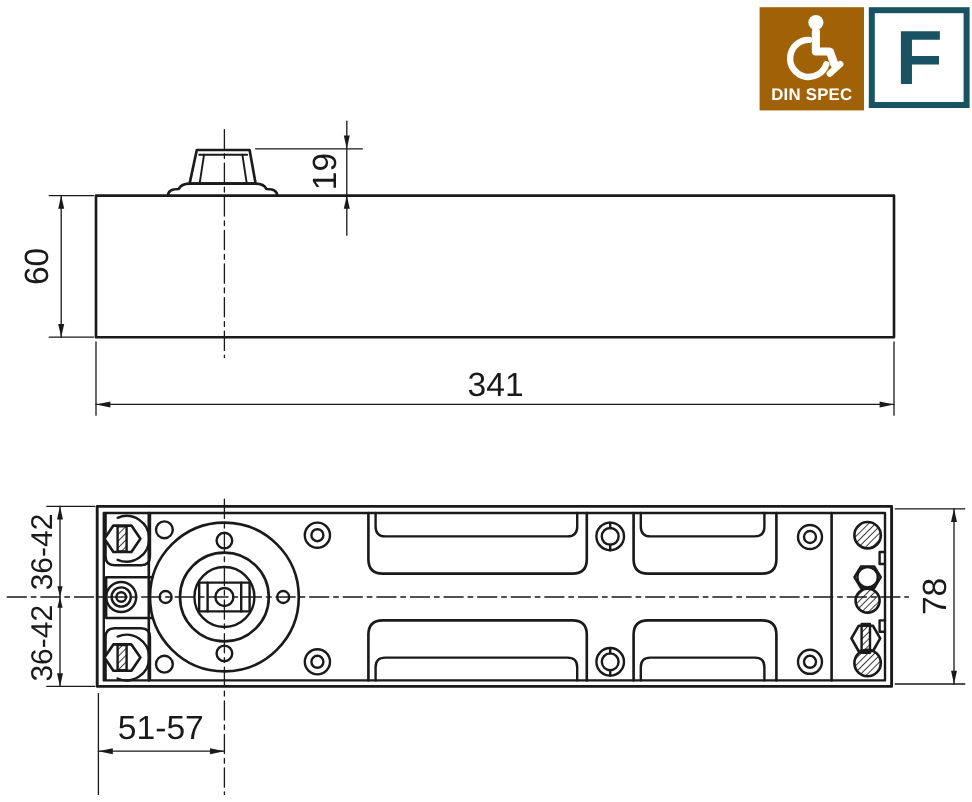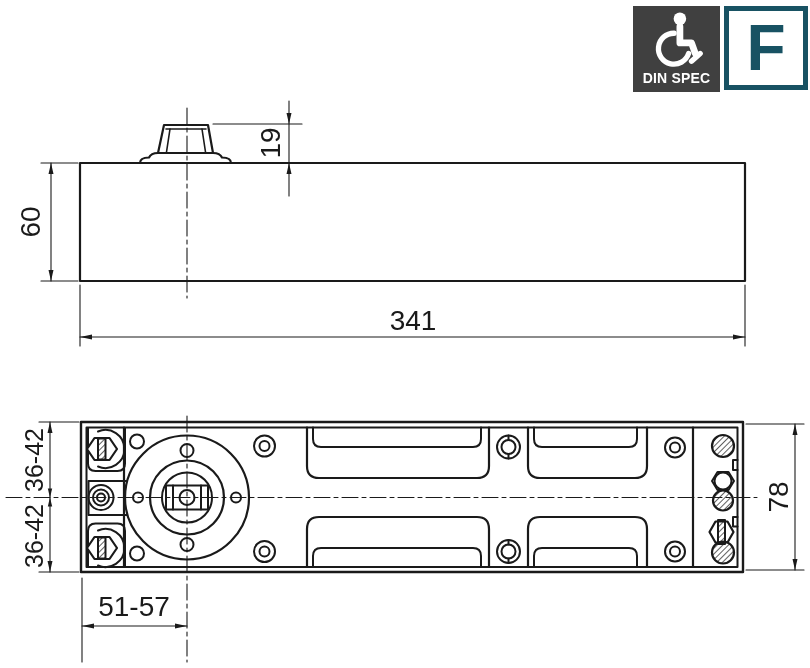--- a/index.html
+++ b/index.html
@@ -12,21 +12,21 @@
   }
   .drawing-svg{position:absolute;left:0;top:0;}
   svg text{
     font-family:"Liberation Sans", sans-serif;
     fill:#1a1a1a;
     font-size:28px;
   }
   svg text.small{font-size:25px;}
   .badge-din{
     position:absolute;left:633px;top:6px;width:87px;height:86px;
-    background:#404040;color:#ffffff;
+    background:#a16207;color:#ffffff;
     display:flex;flex-direction:column;align-items:center;justify-content:flex-start;
     box-sizing:border-box;
   }
   .badge-din .wc-icon{margin-top:4px;}
   .badge-din .din-label{
     font-size:14px;font-weight:bold;letter-spacing:0.2px;line-height:1;
     margin-top:1px;white-space:nowrap;
   }
   .badge-f{
     position:absolute;left:724px;top:6px;width:84px;height:84px;

